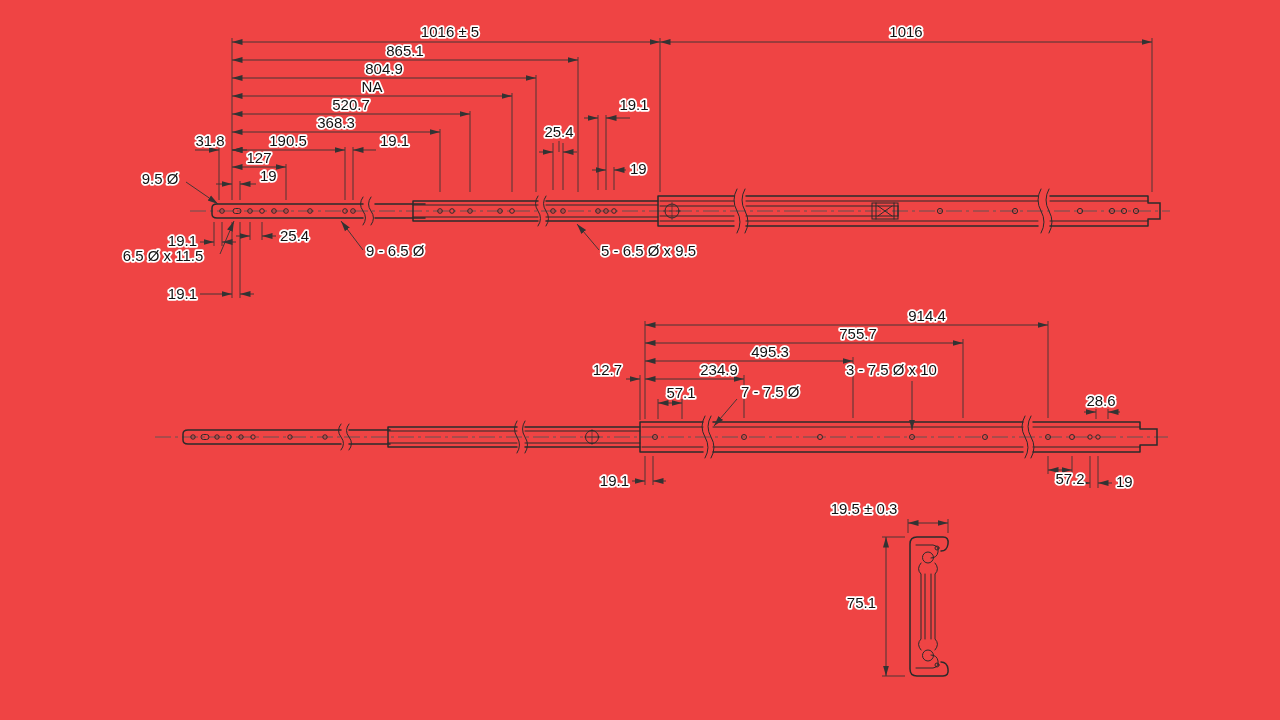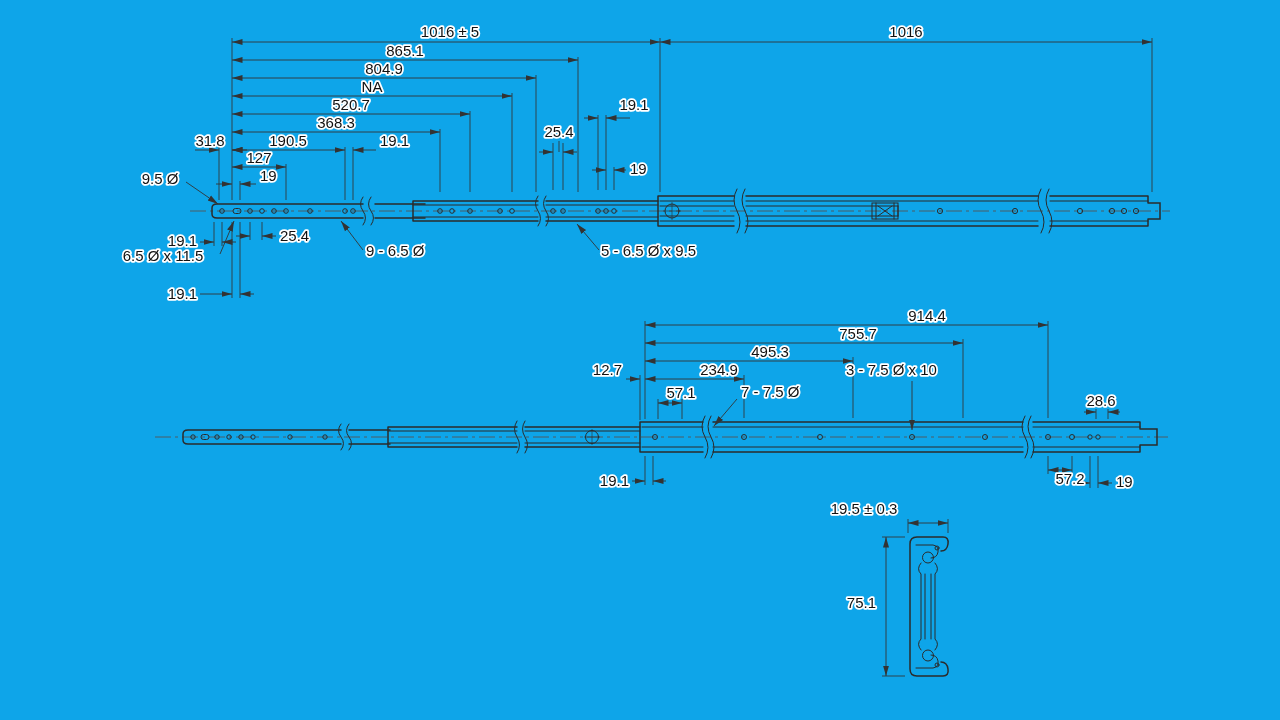--- a/index.html
+++ b/index.html
@@ -1,16 +1,16 @@
 <!DOCTYPE html>
 <html><head>
 <meta charset="utf-8">
 <style>
   html,body{margin:0;padding:0;background:#ffffff;}
-  .sheet{position:relative;width:1280px;height:720px;background:#0ea5e9;overflow:hidden;}
+  .sheet{position:relative;width:1280px;height:720px;background:#ef4444;overflow:hidden;}
   svg{display:block;}
   .part{stroke:#2b2b2b;stroke-width:1.5;fill:none;stroke-linecap:round;}
   .thin{stroke:#2b2b2b;stroke-width:1;fill:none;stroke-linecap:round;}
   .hair{stroke:#2b2b2b;stroke-width:.6;fill:none;}
   .dim{stroke:#333;stroke-width:.9;fill:none;}
   .ext{stroke:#333;stroke-width:.85;fill:none;}
   .cl{stroke:#555;stroke-width:.9;fill:none;stroke-dasharray:16 4 3 4;}
   .hole{stroke:#2b2b2b;stroke-width:1;fill:none;}
   .t{font:15px "Liberation Sans", sans-serif;fill:#111;paint-order:stroke;stroke:#fff;stroke-width:3.5px;stroke-linejoin:round;}
 </style>

